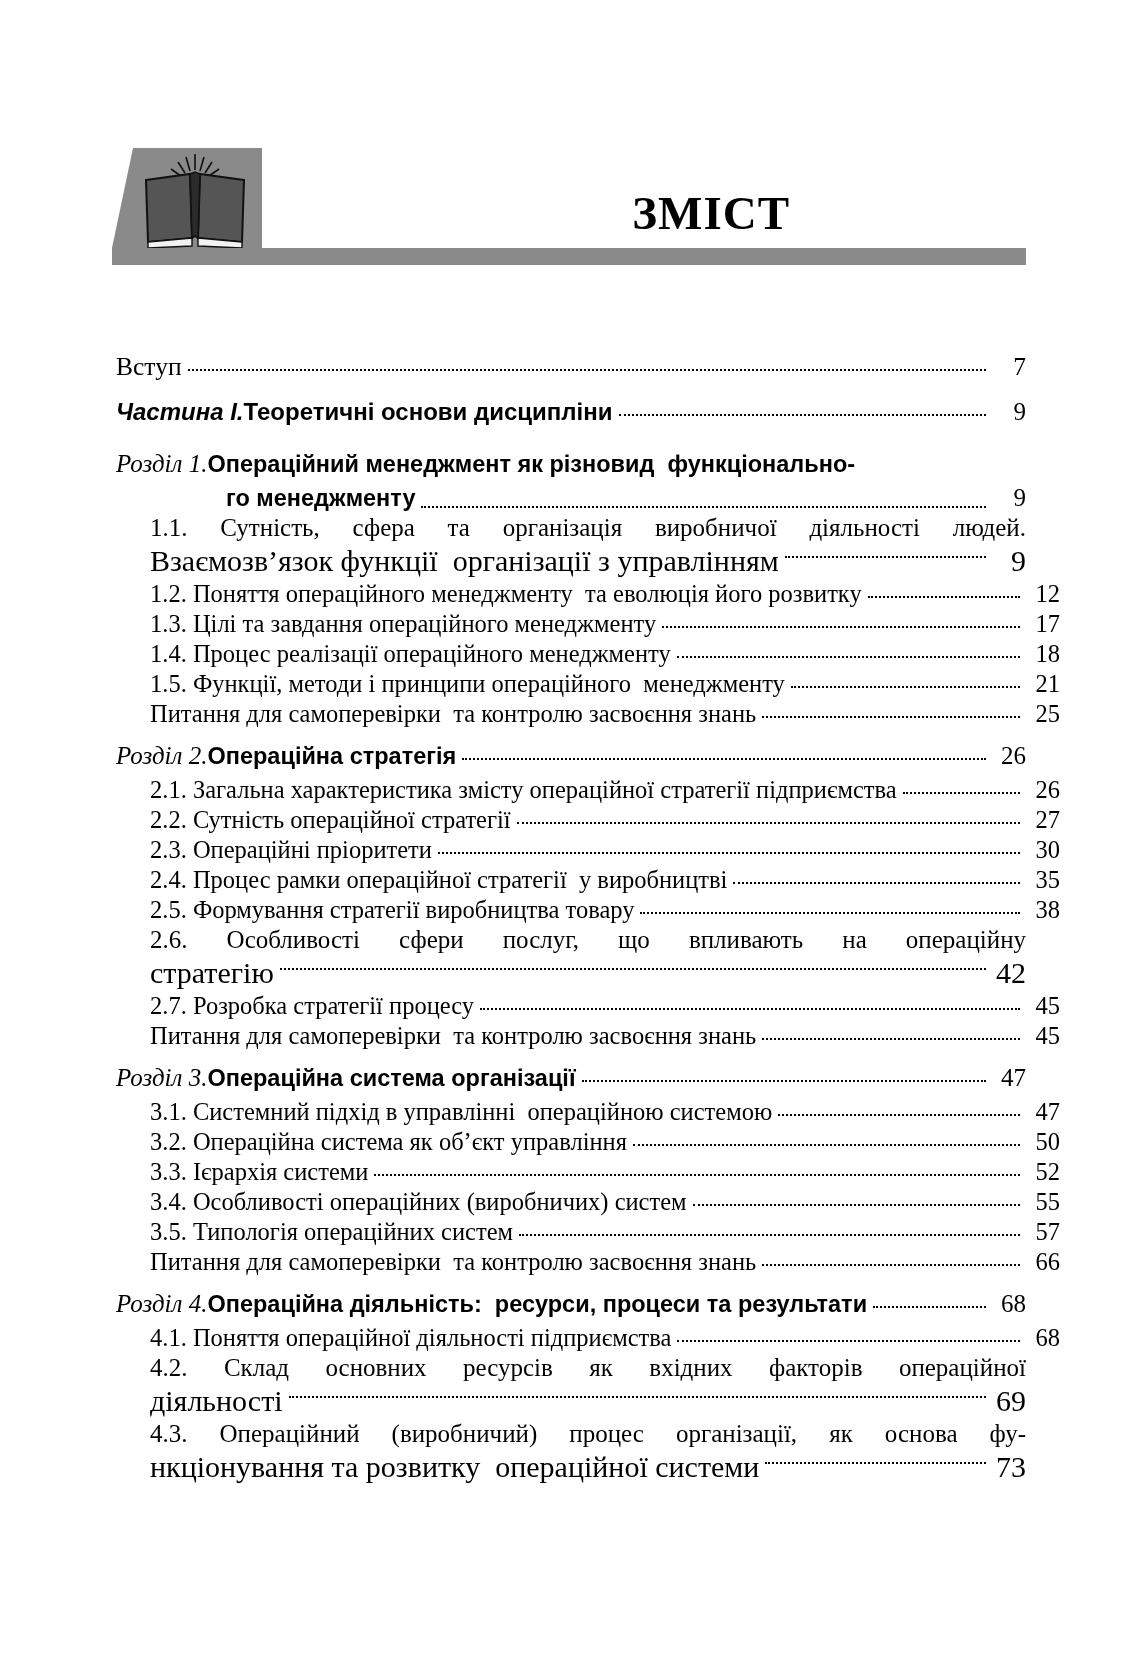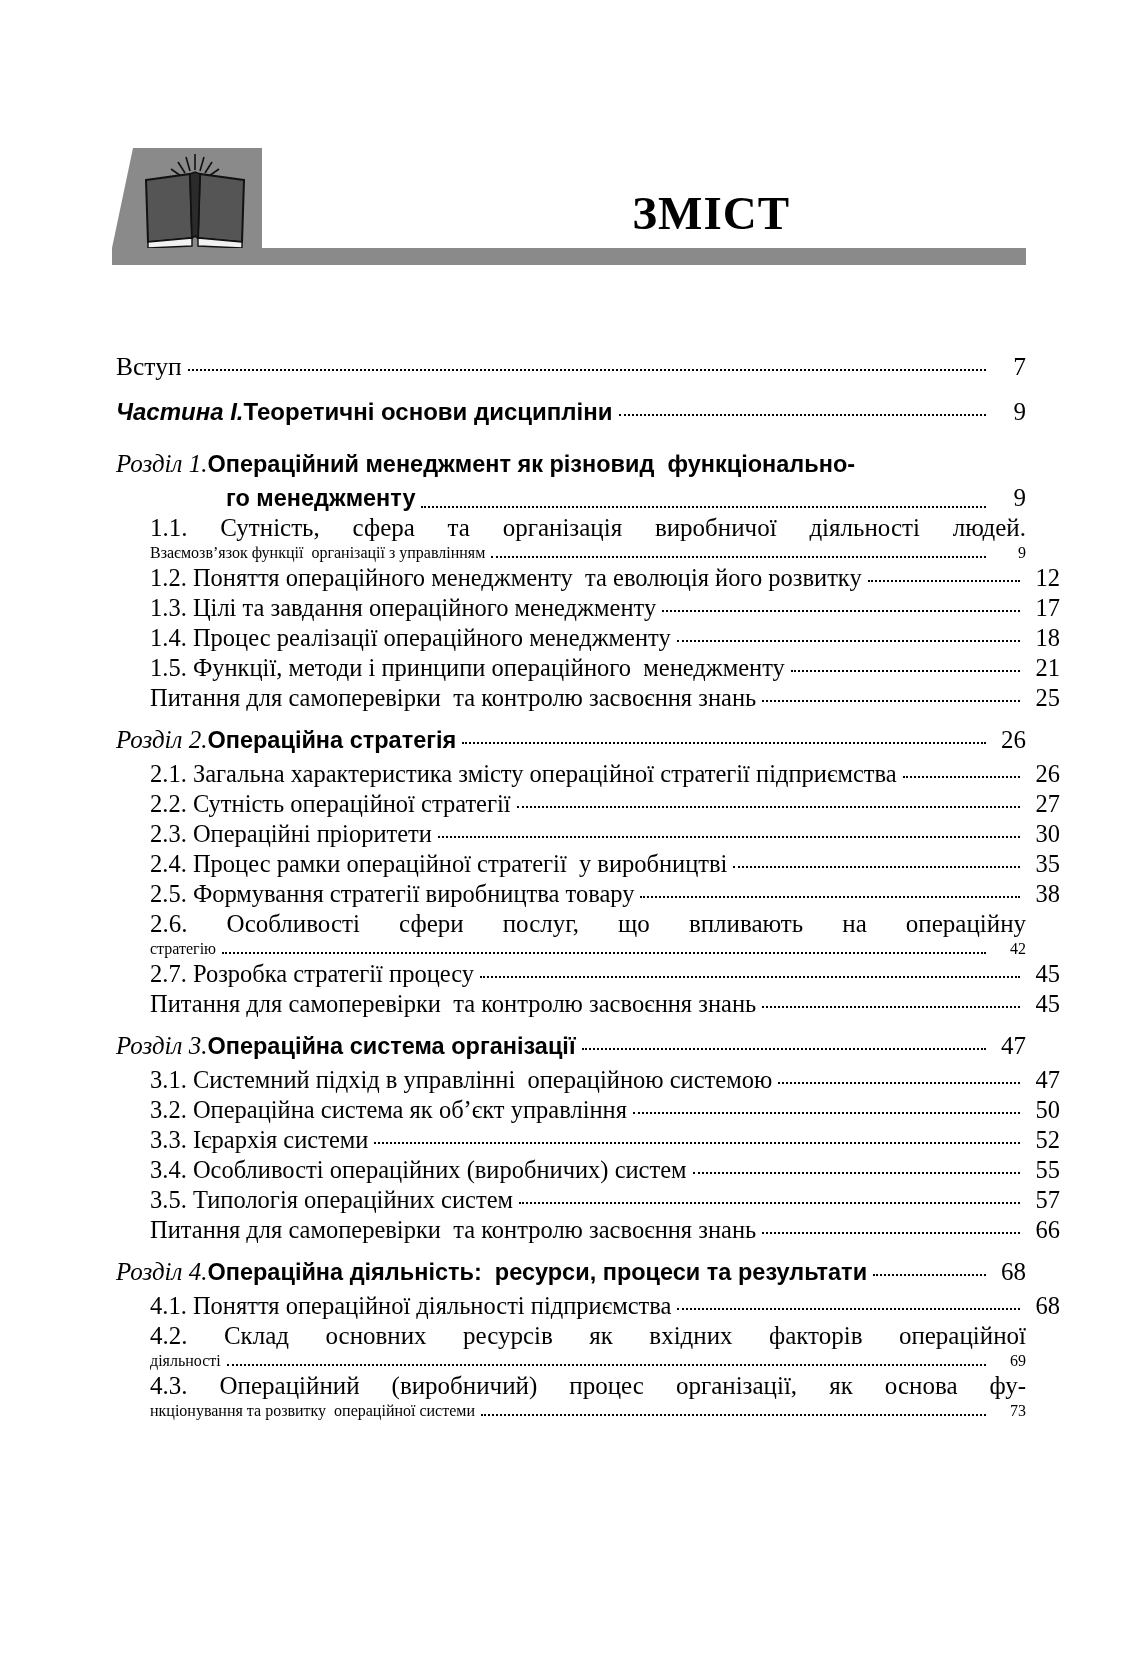--- a/index.html
+++ b/index.html
@@ -159,22 +159,22 @@
   .sec {
     font-size: 24.5px;
     padding-left: 34px;
     margin-bottom: 2px;
   }
   .sec .pg { font-size: 24.5px; }
 
   
   .sec-cont {
     display: flex;
-    align-items: flex-end;
-    font-size: 16px;
+    align-items: center;
+    font-size: 30px;
     padding-left: 34px;
     margin-bottom: 2px;
   }
   .sec-cont .nowrap-lead { white-space: pre; }
 
   .justify-row {
     display: flex;
     align-items: baseline;
     font-size: 25px;
     padding-left: 34px;

